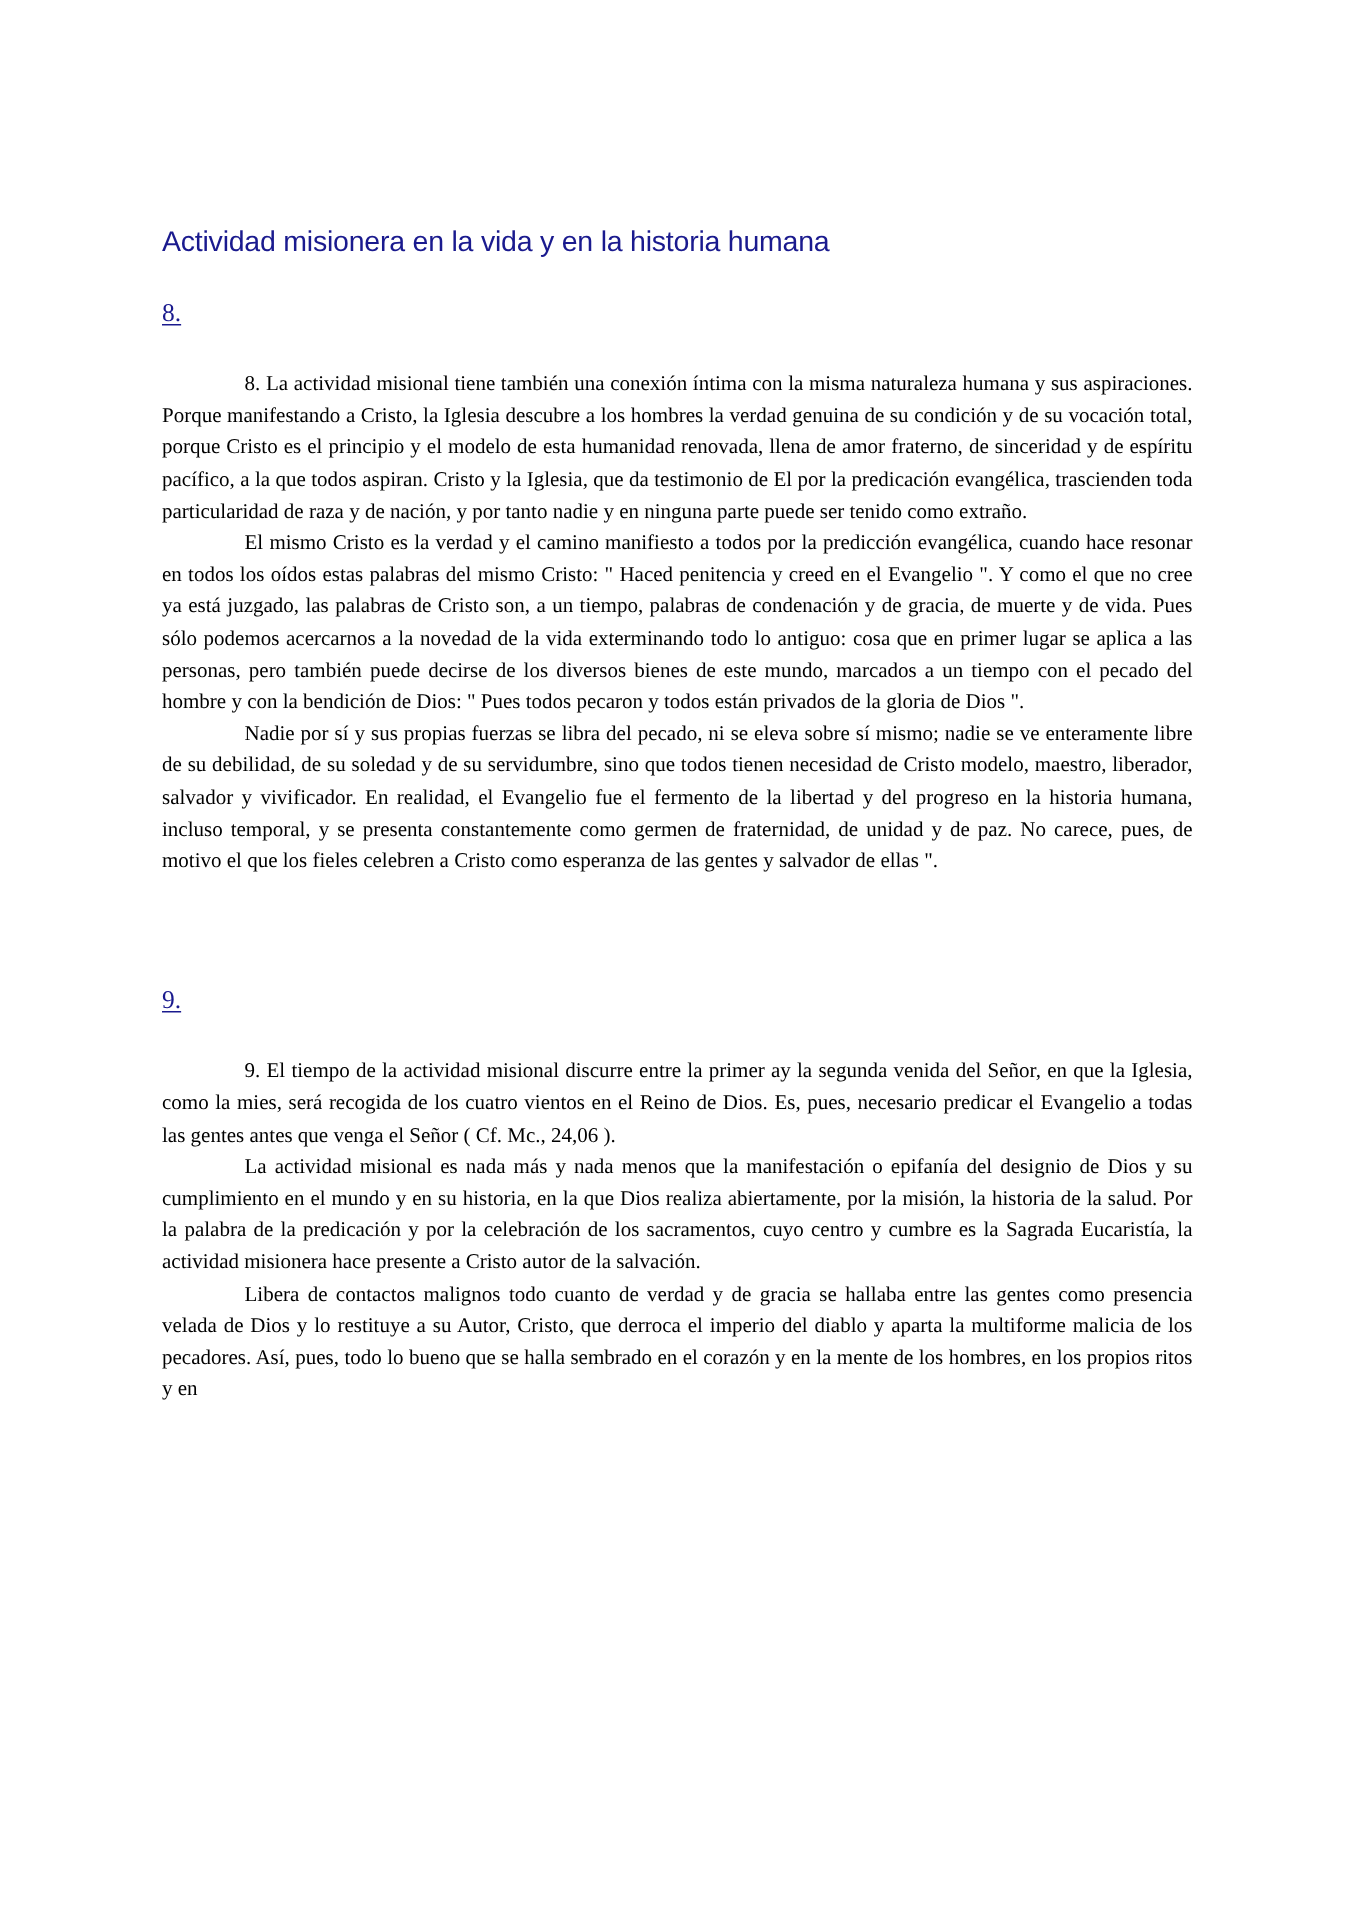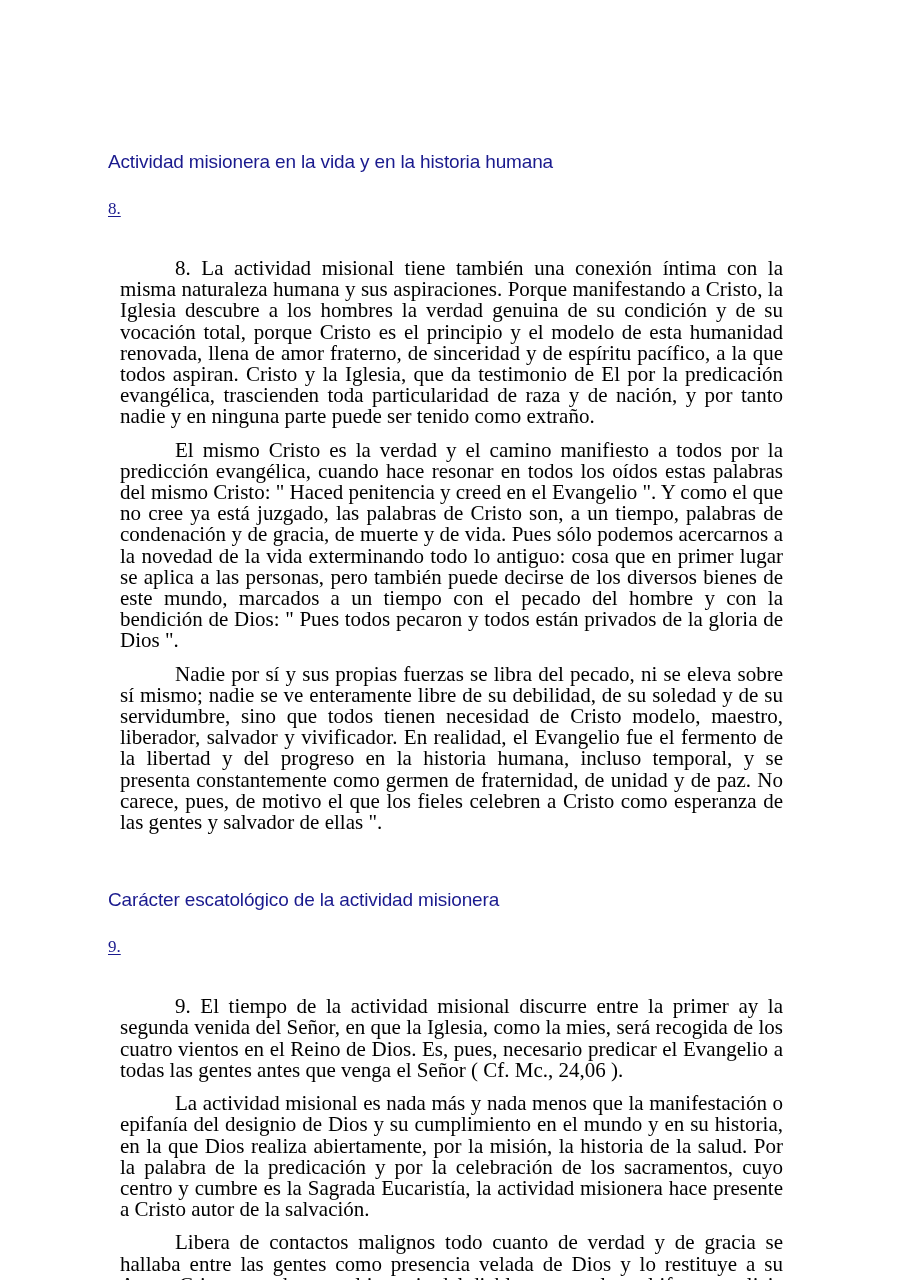--- a/index.html
+++ b/index.html
@@ -50,27 +50,27 @@
     line-height: 20px;
     color: #1a1a8e;
     text-decoration: underline;
     text-underline-offset: 2px;
     cursor: pointer;
   }
 
   
   .para {
     font-family: "Liberation Serif", "DejaVu Serif", serif;
-    font-size: 21px;
+    font-size: 14px;
     line-height: 21.2px;
     color: #000000;
     text-align: justify;
     text-justify: inter-word;
     text-indent: 55px;
-    margin: 12px;
+    margin: 0;
     padding: 0;
     hyphens: none;
     word-spacing: 0px;
   }
   .para + .para {
     margin-top: 0;
   }
 
   
   .gap-heading-to-link { height: 27px; }
@@ -92,21 +92,20 @@
     </p>
 
     <div class="gap-link-to-body"></div>
 
     <p class="para">8. La actividad misional tiene también una conexión íntima con la misma naturaleza humana y sus aspiraciones. Porque manifestando a Cristo, la Iglesia descubre a los hombres la verdad genuina de su condición y de su vocación total, porque Cristo es el principio y el modelo de esta humanidad renovada, llena de amor fraterno, de sinceridad y de espíritu pacífico, a la que todos aspiran. Cristo y la Iglesia, que da testimonio de El por la predicación evangélica, trascienden toda particularidad de raza y de nación, y por tanto nadie y en ninguna parte puede ser tenido como extraño.</p>
     <p class="para">El mismo Cristo es la verdad y el camino manifiesto a todos por la predicción evangélica, cuando hace resonar en todos los oídos estas palabras del mismo Cristo: " Haced penitencia y creed en el Evangelio ". Y como el que no cree ya está juzgado, las palabras de Cristo son, a un tiempo, palabras de condenación y de gracia, de muerte y de vida. Pues sólo podemos acercarnos a la novedad de la vida exterminando todo lo antiguo: cosa que en primer lugar se aplica a las personas, pero también puede decirse de los diversos bienes de este mundo, marcados a un tiempo con el pecado del hombre y con la bendición de Dios: " Pues todos pecaron y todos están privados de la gloria de Dios ".</p>
     <p class="para">Nadie por sí y sus propias fuerzas se libra del pecado, ni se eleva sobre sí mismo; nadie se ve enteramente libre de su debilidad, de su soledad y de su servidumbre, sino que todos tienen necesidad de Cristo modelo, maestro, liberador, salvador y vivificador. En realidad, el Evangelio fue el fermento de la libertad y del progreso en la historia humana, incluso temporal, y se presenta constantemente como germen de fraternidad, de unidad y de paz. No carece, pues, de motivo el que los fieles celebren a Cristo como esperanza de las gentes y salvador de ellas ".</p>
 
     <div class="gap-body-to-heading"></div>
 
-    <h2 class="section-heading">Carácter escatológico de la actividad misionera</h2>
 
     <div class="gap-heading-to-link"></div>
 
     <p class="section-link-wrap">
       <a class="section-link">9.</a>
     </p>
 
     <div class="gap-link-to-body"></div>
 
     <p class="para">9. El tiempo de la actividad misional discurre entre la primer ay la segunda venida del Señor, en que la Iglesia, como la mies, será recogida de los cuatro vientos en el Reino de Dios. Es, pues, necesario predicar el Evangelio a todas las gentes antes que venga el Señor ( Cf. Mc., 24,06 ).</p>

